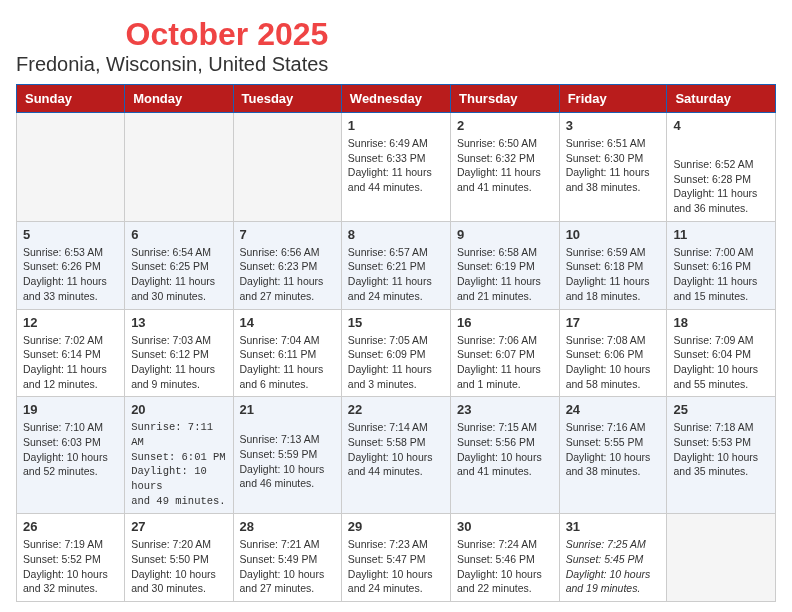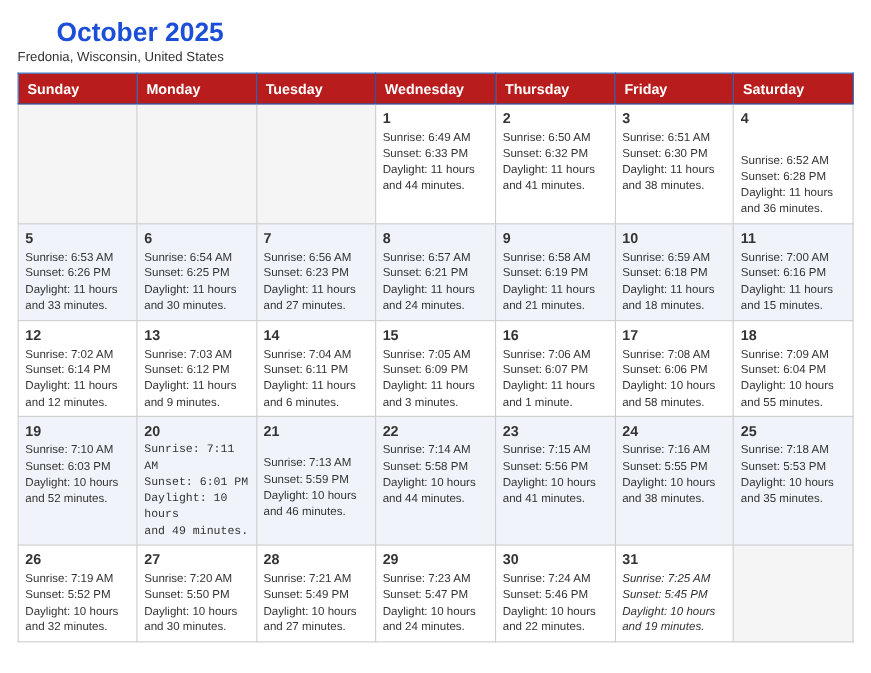--- a/index.html
+++ b/index.html
@@ -31,26 +31,26 @@
       color: #1a5fb4;
     }
     .logo-icon {
       width: 28px;
       height: 28px;
     }
     .title-section {
       text-align: right;
     }
     .month-title {
-      font-size: 24px;
+      font-size: 32px;
       font-weight: bold;
-      color: #1d4ed8;
+      color: #ef4444;
     }
     .location {
-      font-size: 12px;
+      font-size: 20px;
       color: #333;
     }
     .calendar {
       width: 100%;
       border-collapse: collapse;
       border: 1px solid #ccc;
     }
     .calendar th {
       background-color: #b91c1c;
       color: #fff;

